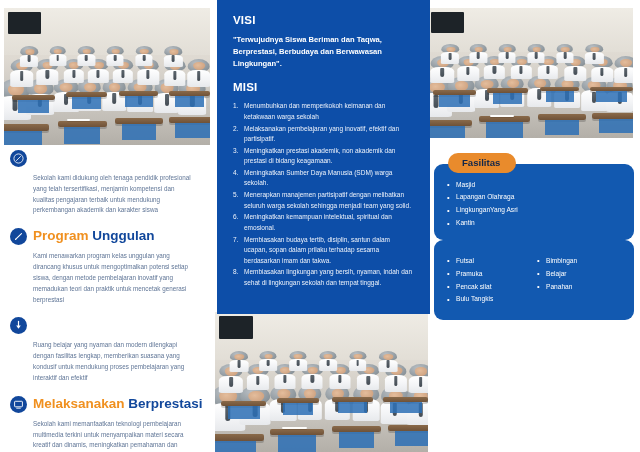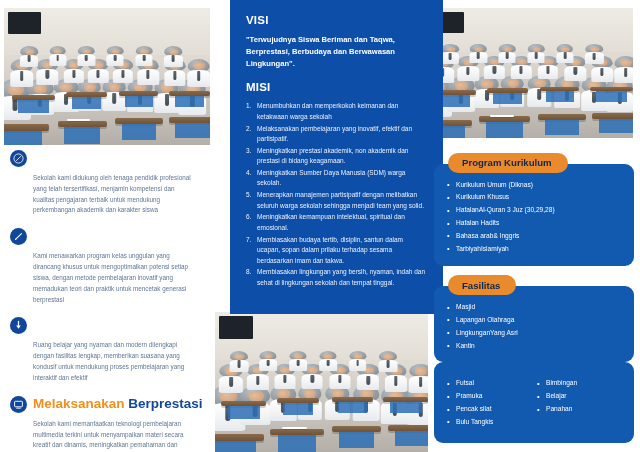--- a/index.html
+++ b/index.html
@@ -86,21 +86,21 @@
 
   
   #photo-right { left: 427px; top: 8px; width: 206px; height: 130px; }
 
   
   #photo-bottom { left: 215px; top: 312px; width: 213px; height: 140px; }
 
   
   #vision-panel {
     position: absolute;
-    left: 230px; top: 0; width: 213px; height: 314px;
+    left: 217px; top: 0; width: 213px; height: 314px;
     background: #0d4ea8;
     padding: 14px 16px 10px 16px;
     color: #ffffff;
   }
   .sec-title {
     font-size: 11.5px; font-weight: bold; letter-spacing: .2px;
     color:#ffffff; margin-bottom: 8px;
   }
   #vision-quote {
     font-size: 7.6px; font-weight: bold; line-height: 1.55;
@@ -659,20 +659,21 @@
     </div>
 
     <div class="feature">
       <div class="feature-head">
         <span class="fi">
           <svg width="11" height="11" viewBox="0 0 24 24">
             <path d="M5.5 18.5 L18.5 5.5" stroke="#ffffff" stroke-width="2.4" stroke-linecap="round"></path>
             <path d="M4.5 19.5 L7.5 18.5 L5.5 16.5 Z" fill="#ffffff"></path>
           </svg>
         </span>
+        <span class="feature-title"><span class="t-orange">Program</span> <span class="t-blue">Unggulan</span></span>
       </div>
       <div class="feature-body">Kami menawarkan program kelas unggulan yang dirancang khusus untuk mengoptimalkan potensi setiap siswa, dengan metode pembelajaran inovatif yang memadukan teori dan praktik untuk mencetak generasi berprestasi</div>
     </div>
 
     <div class="feature">
       <div class="feature-head">
         <span class="fi">
           <svg width="11" height="11" viewBox="0 0 24 24">
             <path d="M12 3 L12 13" stroke="#ffffff" stroke-width="2.6" stroke-linecap="round"></path>
             <path d="M7 12 L12 19 L17 12 Z" fill="#ffffff"></path>
@@ -692,33 +693,20 @@
         </span>
         <span class="feature-title"><span class="t-orange">Melaksanakan</span> <span class="t-blue">Berprestasi</span></span>
       </div>
       <div class="feature-body">Sekolah kami memanfaatkan teknologi pembelajaran multimedia terkini untuk menyampaikan materi secara kreatif dan dinamis, meningkatkan pemahaman dan keterlibatan siswa dalam setiap pelajaran</div>
     </div>
 
   </div>
 
   <div id="right-cards">
 
-    <div class="card" id="card-kurikulum">
-      <div class="card-pill">Program Kurikulum</div>
-      <div class="card-body">
-        <ul>
-          <li>Kurikulum Umum (Diknas)</li>
-          <li>Kurikulum Khusus</li>
-          <li>HafalanAl-Quran 3 Juz (30,29,28)</li>
-          <li>Hafalan Hadits</li>
-          <li>Bahasa arab&amp; Inggris</li>
-          <li>TarbiyahIslamiyah</li>
-        </ul>
-      </div>
-    </div>
 
     <div class="card" id="card-fasilitas">
       <div class="card-pill">Fasilitas</div>
       <div class="card-body">
         <ul>
           <li>Masjid</li>
           <li>Lapangan Olahraga</li>
           <li>LingkunganYang Asri</li>
           <li>Kantin</li>
         </ul>

